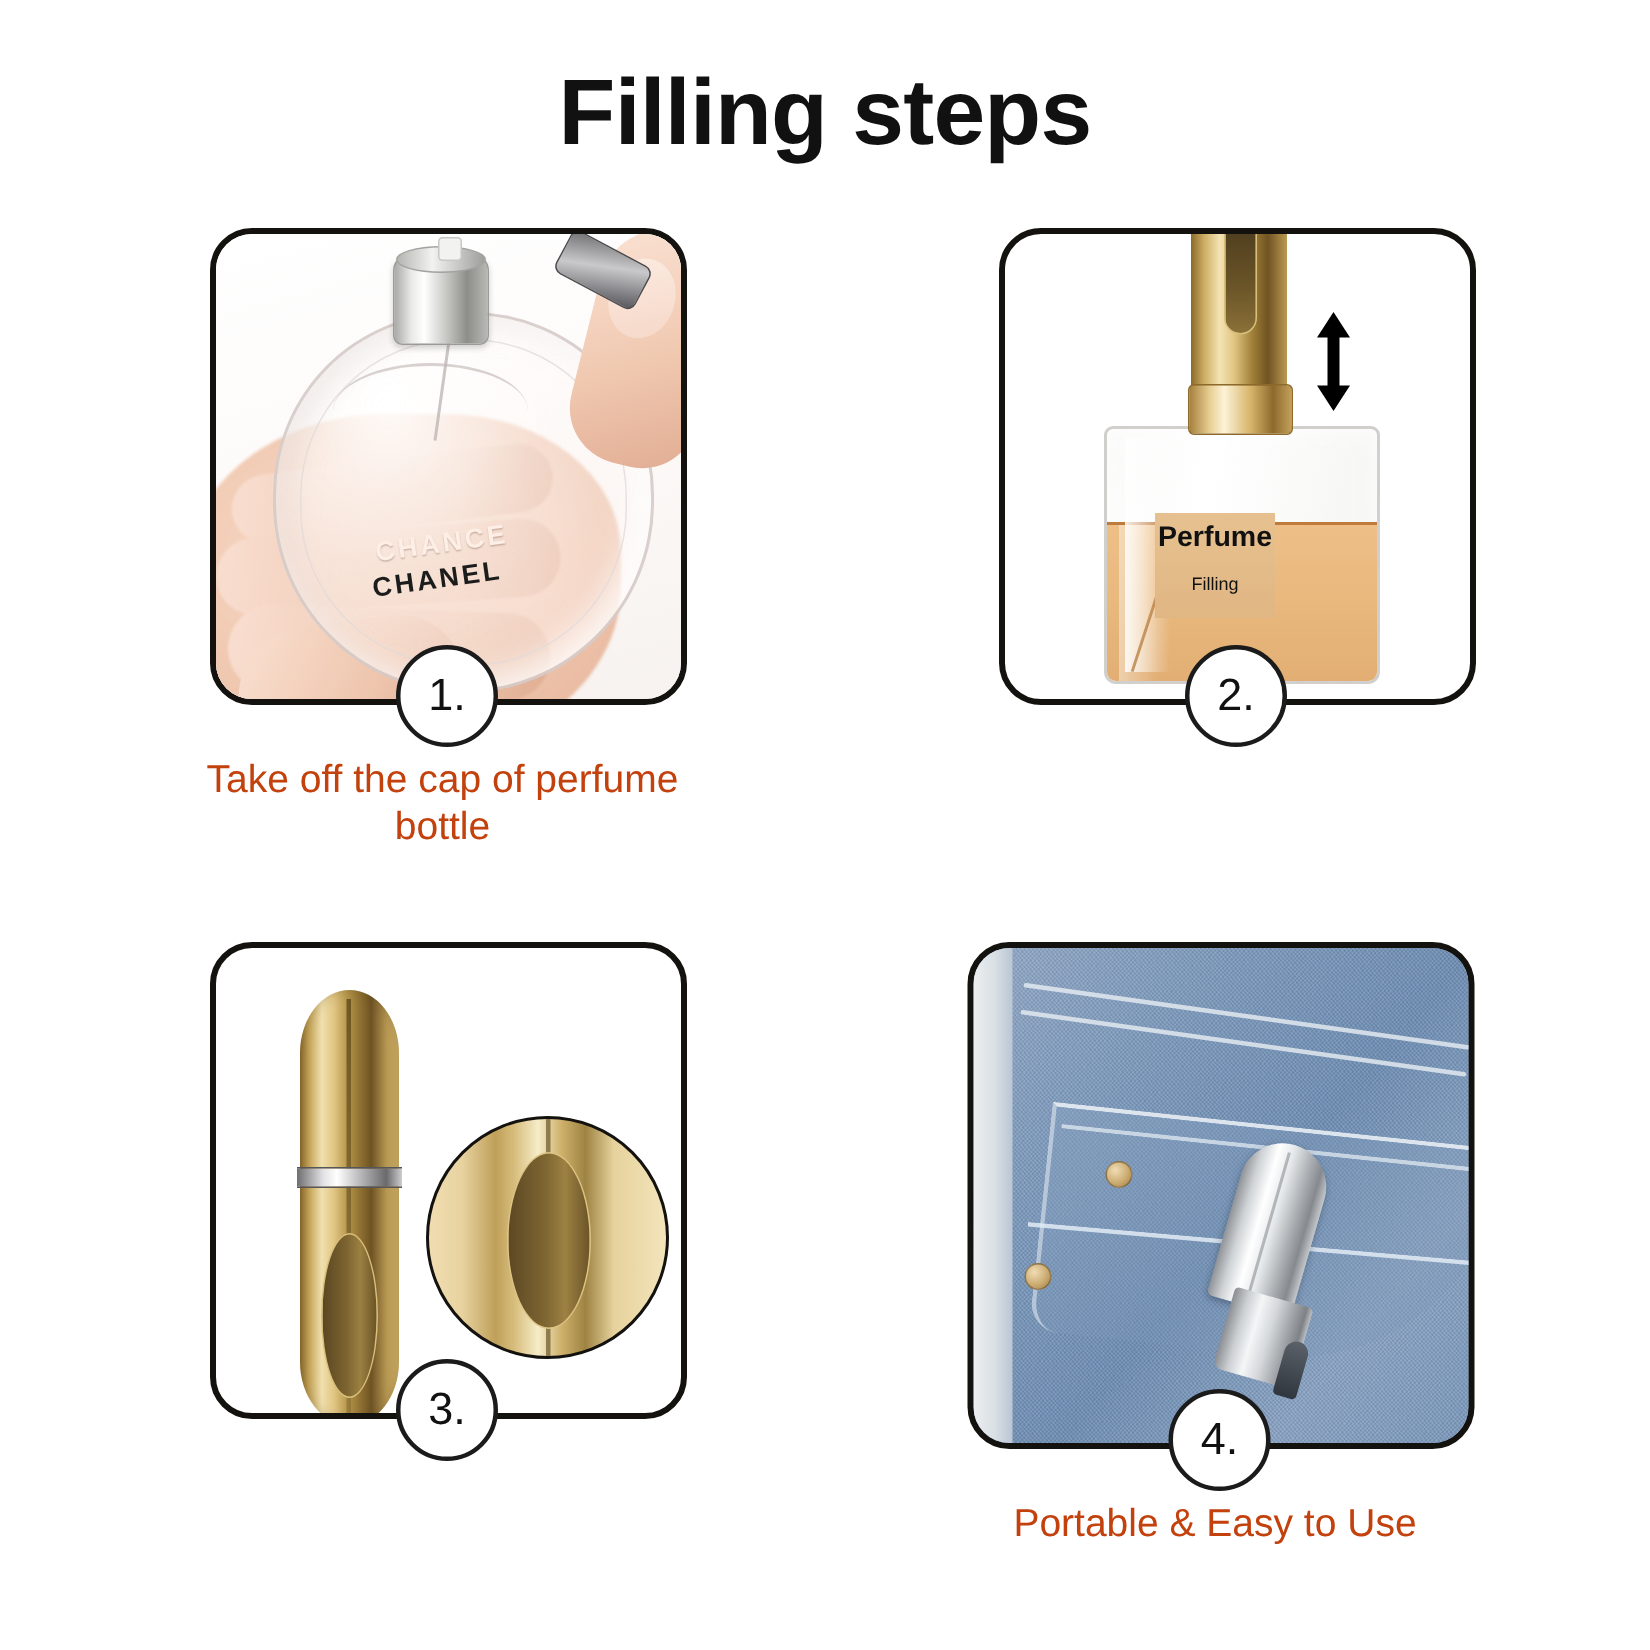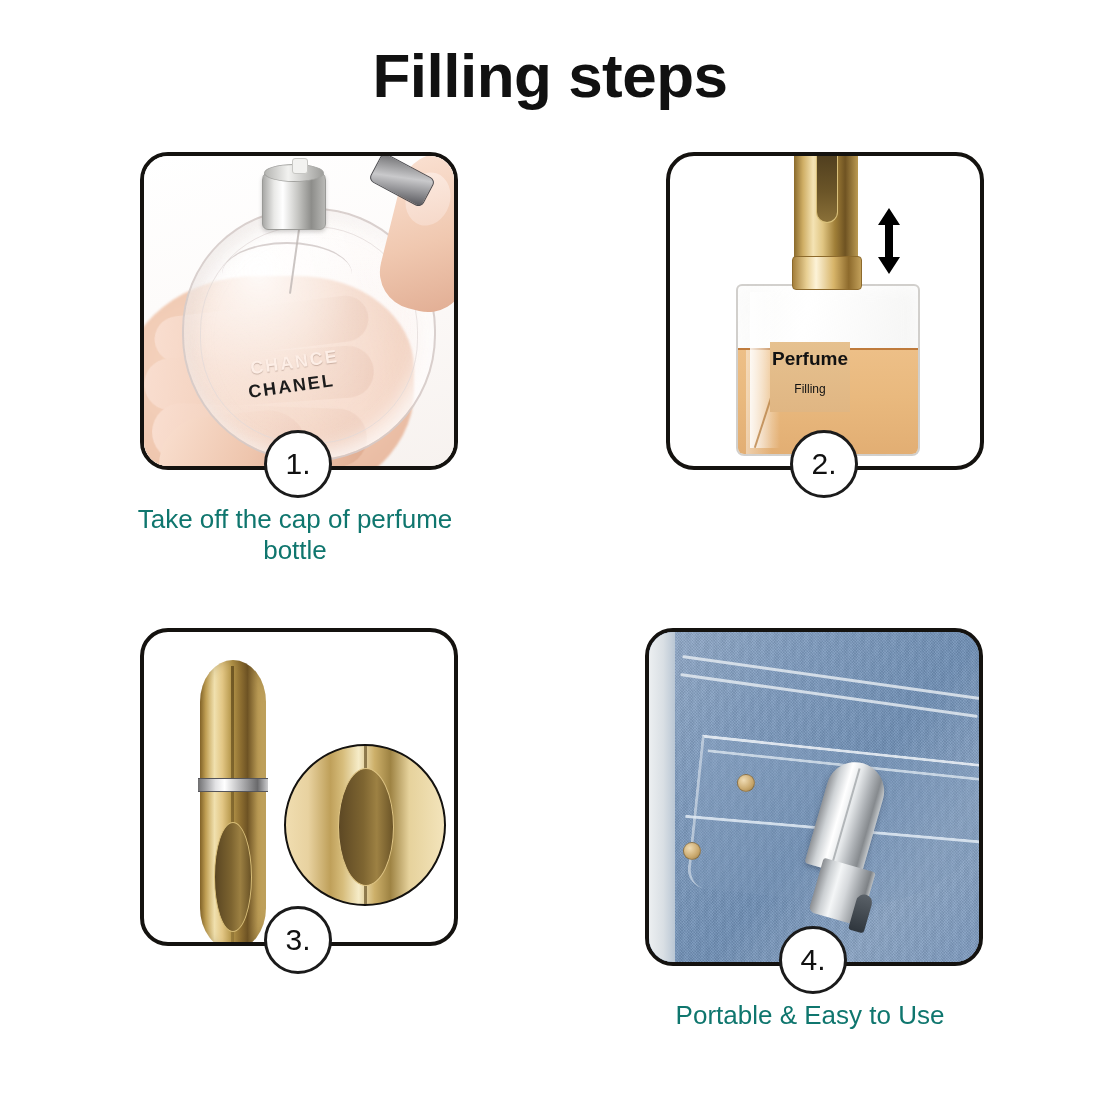--- a/index.html
+++ b/index.html
@@ -32,21 +32,21 @@
     position:absolute;
     width:62px;height:62px;border-radius:50%;
     background:#ffffff;border:3px solid #1b1b1b;
     display:flex;align-items:center;justify-content:center;
     font-size:30px;color:#111;font-weight:400;
     z-index:6;
   }
   .caption{
     position:absolute;
     text-align:center;
-    font-size:26px;line-height:1.18;color:#0f766e;
+    font-size:26px;line-height:1.18;color:#c2410c;
     font-family:"Liberation Sans", sans-serif;
   }
 
   
   #p1 .frame{width:310px;height:310px;}
   .p1-bg{position:absolute;inset:0;background:
       linear-gradient(165deg,#ffffff 0%,#fdfbfa 40%,#f7f2ef 100%);}
   .p1-hand-back{
     position:absolute;left:-20px;top:120px;width:290px;height:230px;
     background:radial-gradient(ellipse at 35% 40%,#f7d9c6 0%,#efc6ae 55%,#e3b096 100%);

